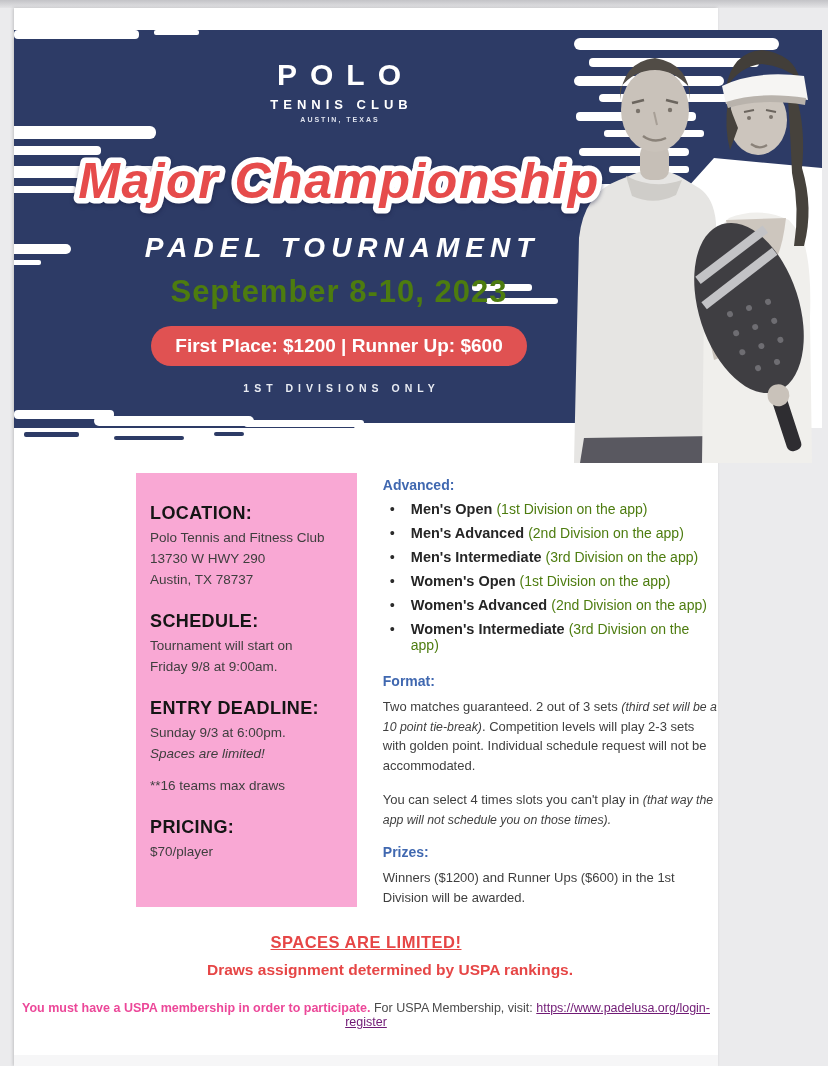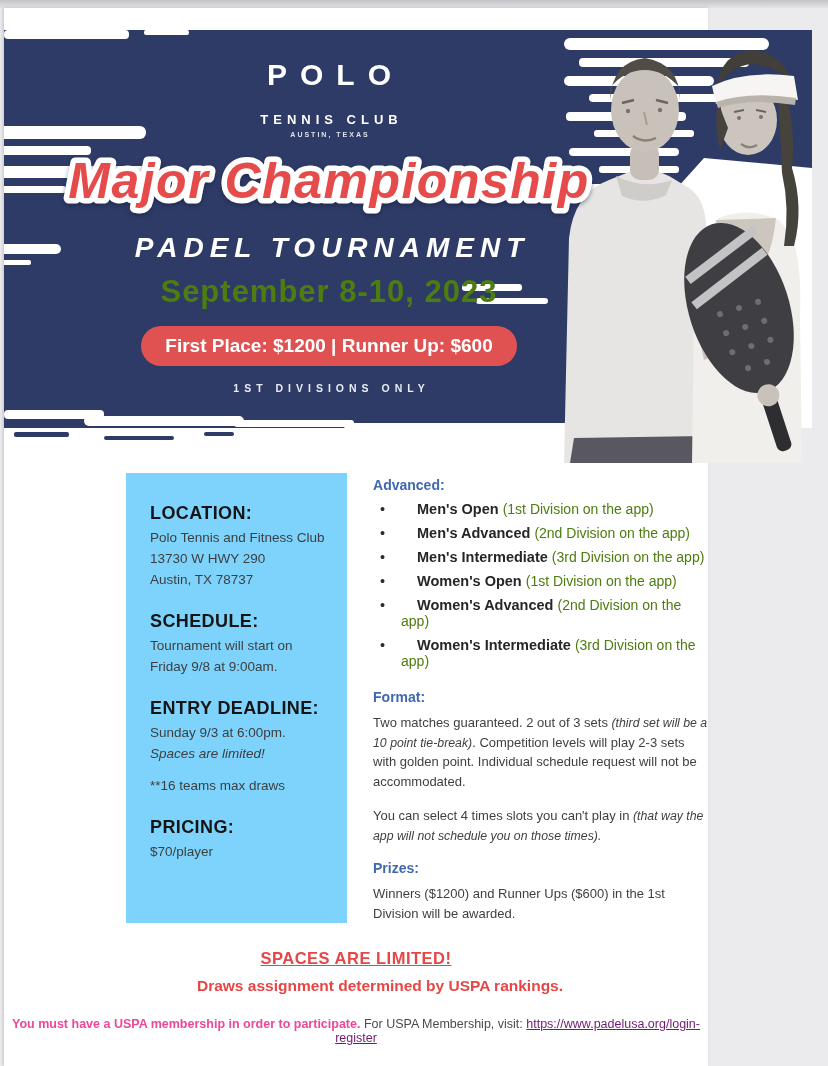--- a/index.html
+++ b/index.html
@@ -1,58 +1,58 @@
 <!DOCTYPE html>
 <html><head>
 <meta charset="utf-8">
 <style>
   * { margin:0; padding:0; box-sizing:border-box; }
   html,body { width:828px; height:1066px; }
   body { background:#ebebed; font-family:"Liberation Sans", sans-serif; position:relative; overflow:hidden; }
   .top-strip { position:absolute; top:0; left:0; width:828px; height:8px;
     background:linear-gradient(#c3c3c7,#e4e4e6); }
-  .page { position:absolute; top:8px; left:4px; width:704px; height:1058px; background:#fff;
+  .page { position:absolute; top:8px; left:14px; width:704px; height:1058px; background:#fff;
     box-shadow:-1px 0 3px rgba(0,0,0,.18); }
 
   
   .banner { position:relative; width:808px; height:455px; }
   .banner-art { position:absolute; top:0; left:0; }
   .banner-content { position:absolute; top:0; left:0; width:650px; height:100%; }
   .club-logo { position:absolute; top:50px; width:100%; text-align:center; color:#fff; }
   .club-name { font-size:30px; letter-spacing:13px; text-indent:13px; font-weight:600; }
-  .club-sub  { font-size:13px; letter-spacing:5px; text-indent:5px; margin-top:20px; font-weight:600; }
+  .club-sub  { font-size:13px; letter-spacing:5px; text-indent:5px; margin-top:5px; font-weight:600; }
   .club-loc  { font-size:7px; letter-spacing:2px; text-indent:2px; margin-top:4px; color:#dfe3ee; font-weight:bold; }
   .title-wrap { position:absolute; top:126px; left:-6px; width:662px; height:94px; }
   .title-wrap text { font-family:"Liberation Sans", sans-serif; font-weight:bold; font-style:italic;
     font-size:50px; letter-spacing:1.5px; fill:#e64b4b; stroke:#fff; stroke-width:11px;
     stroke-linejoin:round; paint-order:stroke; filter:drop-shadow(0 2px 2px rgba(20,25,60,.45)); }
   .subtitle { position:absolute; top:224px; width:100%; text-align:center; color:#fff;
     font-size:28px; font-weight:bold; font-style:italic; letter-spacing:6px; text-indent:6px; }
   .dates { position:absolute; top:266px; width:100%; text-align:center; color:#4d7c0f;
     font-size:31px; font-weight:bold; letter-spacing:1px; }
   .pill-row { position:absolute; top:318px; width:100%; text-align:center; }
   .pill { display:inline-block; background:#e05252; color:#fff; font-weight:bold;
     font-size:19px; padding:9px 24px; border-radius:26px;text-align:right; }
   .div-note { position:absolute; top:374px; width:100%; text-align:center; color:#e9ecf3;
     font-size:10.5px; letter-spacing:5px; text-indent:5px; font-weight:bold; }
 
   
   .mid { display:flex; padding:10px 0 0 122px; gap:26px; }
-  .info-box { width:228px; background:#7dd3fc; padding:30px 18px 32px 24px; }
+  .info-box { width:228px; background:#f9a8d4; padding:30px 18px 32px 14px; }
   .info-sec + .info-sec { margin-top:20px; }
   .info-h { font-size:18px; font-weight:bold; color:#151515; letter-spacing:.4px; margin-bottom:4px; }
   .info-line { font-size:13.5px; line-height:1.55; color:#3e3e3e; }
   .info-line.it { font-style:italic; }
   .info-line.note { margin-top:12px; }
   .details { width:348px; padding-top:4px; color:#3f3f3f; }
   .d-head { color:#4068b0; font-weight:bold; font-size:14px; margin-bottom:8px; }
   ul.divisions { list-style:none; }
   ul.divisions li { position:relative; padding-left:28px; margin:8px 0; font-size:14.5px; }
   ul.divisions li::before { content:"\2022"; position:absolute; left:7px; top:0; color:#2b2b2b; }
-  .d-name { font-weight:bold; color:#262626;margin-left:16px; }
+  .d-name { font-weight:bold; color:#262626; }
   .d-note { font-size:14px; color:#4d7c0f; }
   .fmt { margin-top:20px; }
   .fmt p { font-size:13px; line-height:1.5; margin:0 0 15px; }
   .itx { font-style:italic; font-size:12.3px; }
   .prz { margin-top:4px; }
   .prz p { font-size:13px; line-height:1.5; }
 
   
   .notice { text-align:center; margin-top:26px; }
   .n1 { color:#e64646; font-weight:bold; font-size:16.5px; text-decoration:underline; letter-spacing:.5px; }

